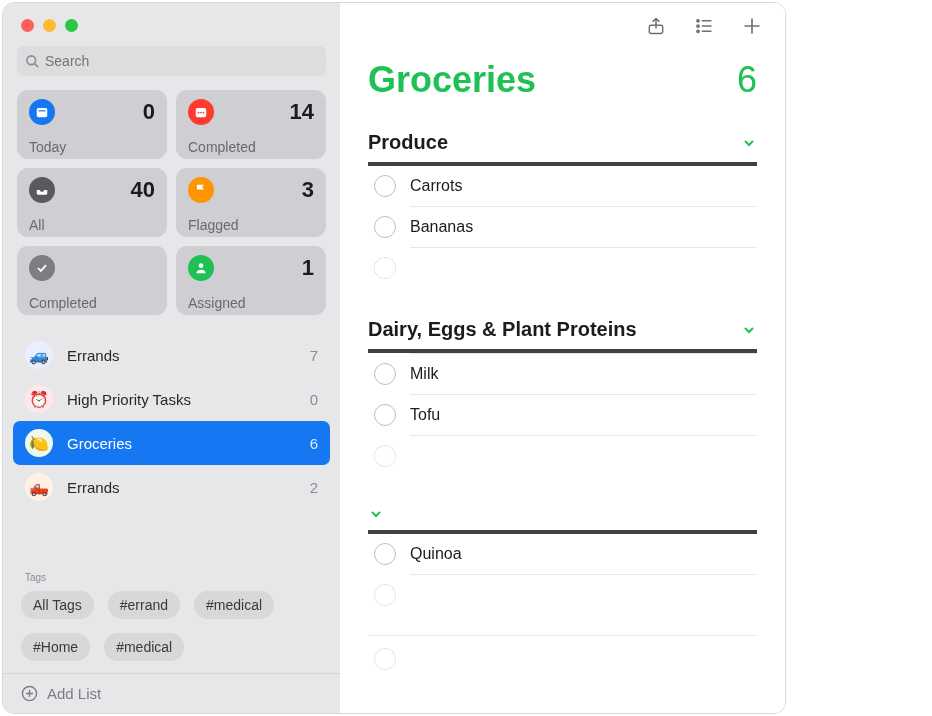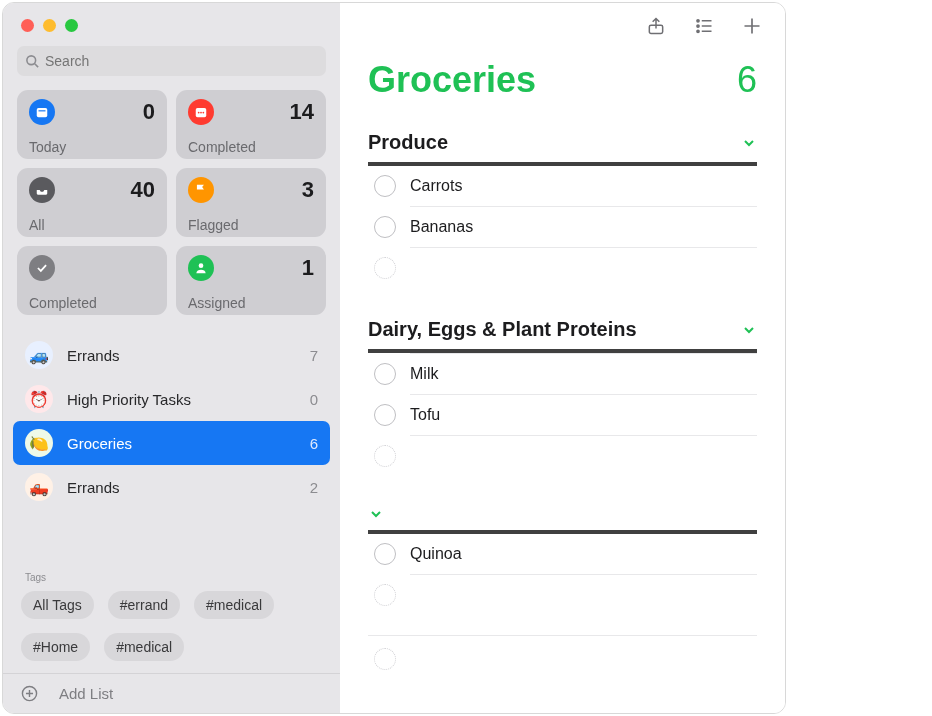--- a/index.html
+++ b/index.html
@@ -22,21 +22,21 @@
   .list-item { display:flex; align-items:center; height:44px; padding:0 22px 0 22px; font-size:15px; }
   .list-item .li-icon { width:28px; height:28px; border-radius:50%; margin-right:14px; display:flex; align-items:center; justify-content:center; font-size:16px;}
   .list-item .li-name { flex:1; color:#28282a; }
   .list-item .li-count { color:#8c8c90; font-size:15px; }
   .list-item.selected { background:#1677f3; border-radius:7px; margin:0 10px; padding:0 12px; }
   .list-item.selected .li-name { color:#fff; }
   .list-item.selected .li-count { color:#dfeafe; }
   .tags-header { font-size:10px; color:#8c8c90; padding:12px 22px 8px 22px; }
   .tags { display:flex; flex-wrap:wrap; gap:14px; padding:0 18px 12px 18px; }
   .tag { background:#d8d7da; border-radius:14px; padding:6px 12px; font-size:14px; color:#3a3a3c; }
-  .add-list { border-top:1px solid #d4d3d6; height:40px; display:flex; align-items:center; padding:0 18px; color:#7e7e82; font-size:15px; gap:21px;}
+  .add-list { border-top:1px solid #d4d3d6; height:40px; display:flex; align-items:center; padding:0 18px; color:#7e7e82; font-size:15px; gap:9px;}
   .main { flex:1; display:flex; flex-direction:column; background:#fff; }
   .toolbar { height:46px; display:flex; justify-content:flex-end; align-items:center; gap:26px; padding:0 22px; color:#6f6f73;}
   .toolbar .tbtn { width:22px; height:22px; display:flex; align-items:center; justify-content:center; cursor:pointer;}
   .title-row { display:flex; justify-content:space-between; align-items:baseline; padding:10px 28px 20px 28px;}
   .title { font-size:36px; font-weight:700; color:#1fc155; }
   .title-count { font-size:36px; font-weight:500; color:#1fc155; }
   .section { padding:0 28px; }
   .section-head { display:flex; justify-content:space-between; align-items:center; padding:10px 0 8px 0; border-bottom:4px solid #404040;}
   .section-title { font-size:20px; font-weight:700; color:#1c1c1e; }
   .chev { color:#1fc155; }

